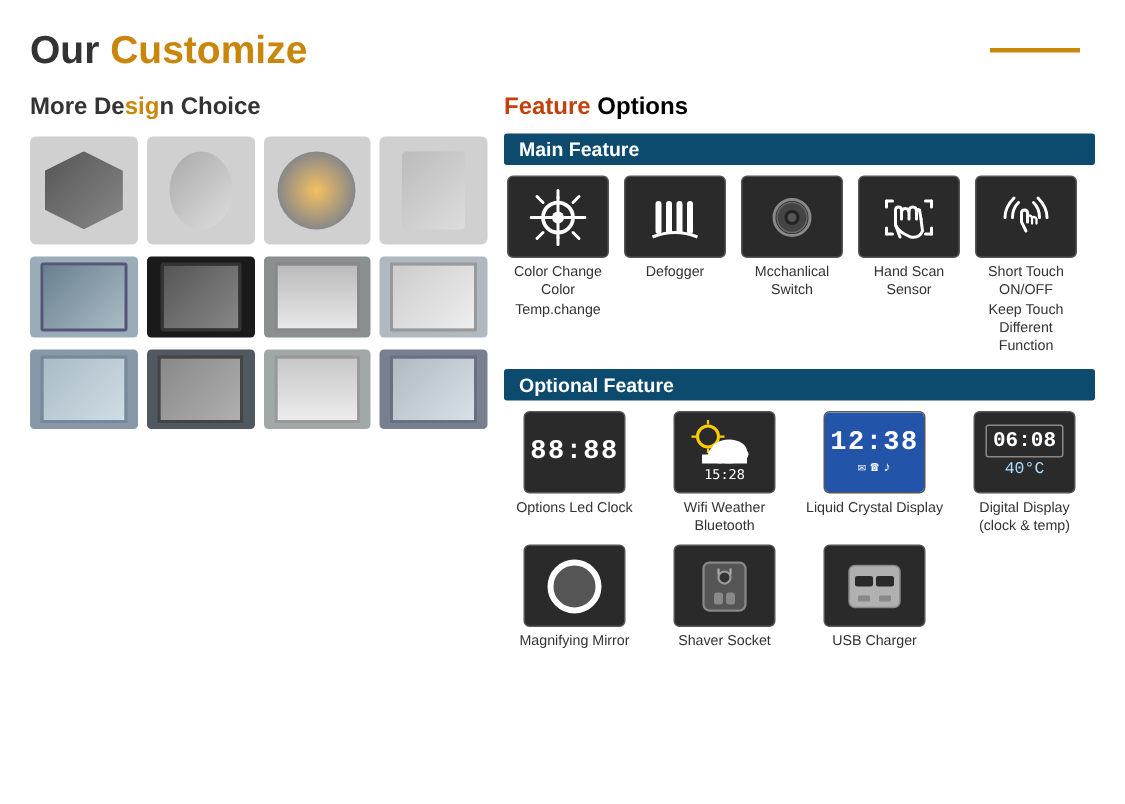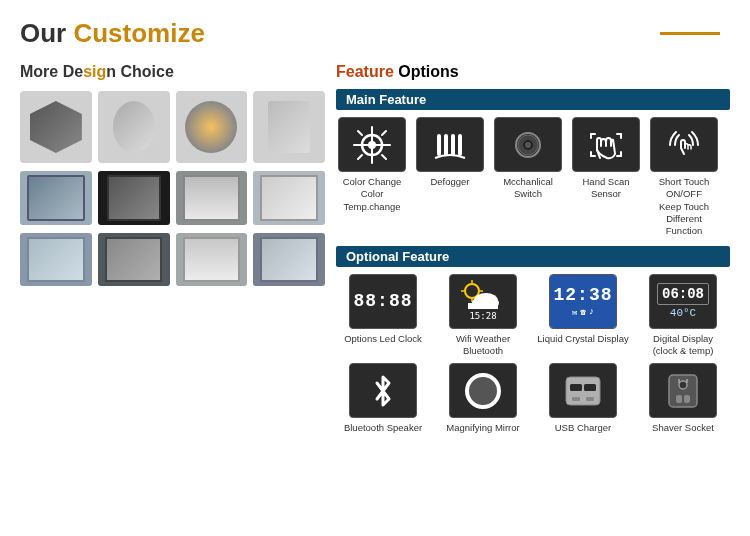--- a/index.html
+++ b/index.html
@@ -480,61 +480,53 @@
           <div class="opt-icon-item">
             <div class="icon-box-opt">
               <div class="digital-display">
                 <div style="font-size:14px;font-weight:bold;color:#fff;border:1px solid #888;padding:2px 4px;border-radius:2px;">06:08</div>
                 <div style="font-size:11px;color:#adf;margin-top:2px;">40°C</div>
               </div>
             </div>
             <div class="icon-label">Digital Display<br>(clock &amp; temp)</div>
           </div>
 
-          <div class="opt-icon-item">
-            <div class="icon-box-opt">
-              <svg width="36" height="40" viewBox="0 0 36 40">
-                <path d="M12 28 L24 12 L18 6 L18 34 L24 28 L12 12" stroke="#fff" stroke-width="3" fill="none" stroke-linejoin="round" stroke-linecap="round"></path>
-              </svg>
-            </div>
-            <div class="icon-label">Bluetooth Speaker</div>
-          </div>
 
           <div class="opt-icon-item">
             <div class="icon-box-opt">
               <div class="mag-mirror"></div>
             </div>
             <div class="icon-label">Magnifying Mirror</div>
-          </div>
-
-          <div class="opt-icon-item">
-            <div class="icon-box-opt">
-              <svg width="50" height="44" viewBox="0 0 50 44">
-                <rect x="8" y="8" width="34" height="28" rx="4" fill="#b0b0b0" stroke="#888" stroke-width="1"></rect>
-                <rect x="12" y="15" width="12" height="7" rx="1.5" fill="#2a2a2a"></rect>
-                <rect x="26" y="15" width="12" height="7" rx="1.5" fill="#2a2a2a"></rect>
-                <rect x="14" y="28" width="8" height="4" rx="1" fill="#888"></rect>
-                <rect x="28" y="28" width="8" height="4" rx="1" fill="#888"></rect>
-              </svg>
-            </div>
-            <div class="icon-label">USB Charger</div>
           </div>
 
           <div class="opt-icon-item">
             <div class="icon-box-opt">
               <svg width="44" height="44" viewBox="0 0 44 44">
                 <rect x="8" y="6" width="28" height="32" rx="4" fill="#555" stroke="#888" stroke-width="1.5"></rect>
                 <circle cx="22" cy="16" r="4" fill="#333" stroke="#999" stroke-width="1.5"></circle>
                 <rect x="15" y="26" width="6" height="8" rx="2" fill="#888"></rect>
                 <rect x="23" y="26" width="6" height="8" rx="2" fill="#888"></rect>
                 <line x1="18" y1="10" x2="18" y2="14" stroke="#aaa" stroke-width="1.5"></line>
                 <line x1="26" y1="10" x2="26" y2="14" stroke="#aaa" stroke-width="1.5"></line>
               </svg>
             </div>
             <div class="icon-label">Shaver Socket</div>
           </div>
 
+          <div class="opt-icon-item">
+            <div class="icon-box-opt">
+              <svg width="50" height="44" viewBox="0 0 50 44">
+                <rect x="8" y="8" width="34" height="28" rx="4" fill="#b0b0b0" stroke="#888" stroke-width="1"></rect>
+                <rect x="12" y="15" width="12" height="7" rx="1.5" fill="#2a2a2a"></rect>
+                <rect x="26" y="15" width="12" height="7" rx="1.5" fill="#2a2a2a"></rect>
+                <rect x="14" y="28" width="8" height="4" rx="1" fill="#888"></rect>
+                <rect x="28" y="28" width="8" height="4" rx="1" fill="#888"></rect>
+              </svg>
+            </div>
+            <div class="icon-label">USB Charger</div>
+          </div>
+
         </div>
       </div>
     </div>
 
   </div>
 </div>
 
 </body></html>

